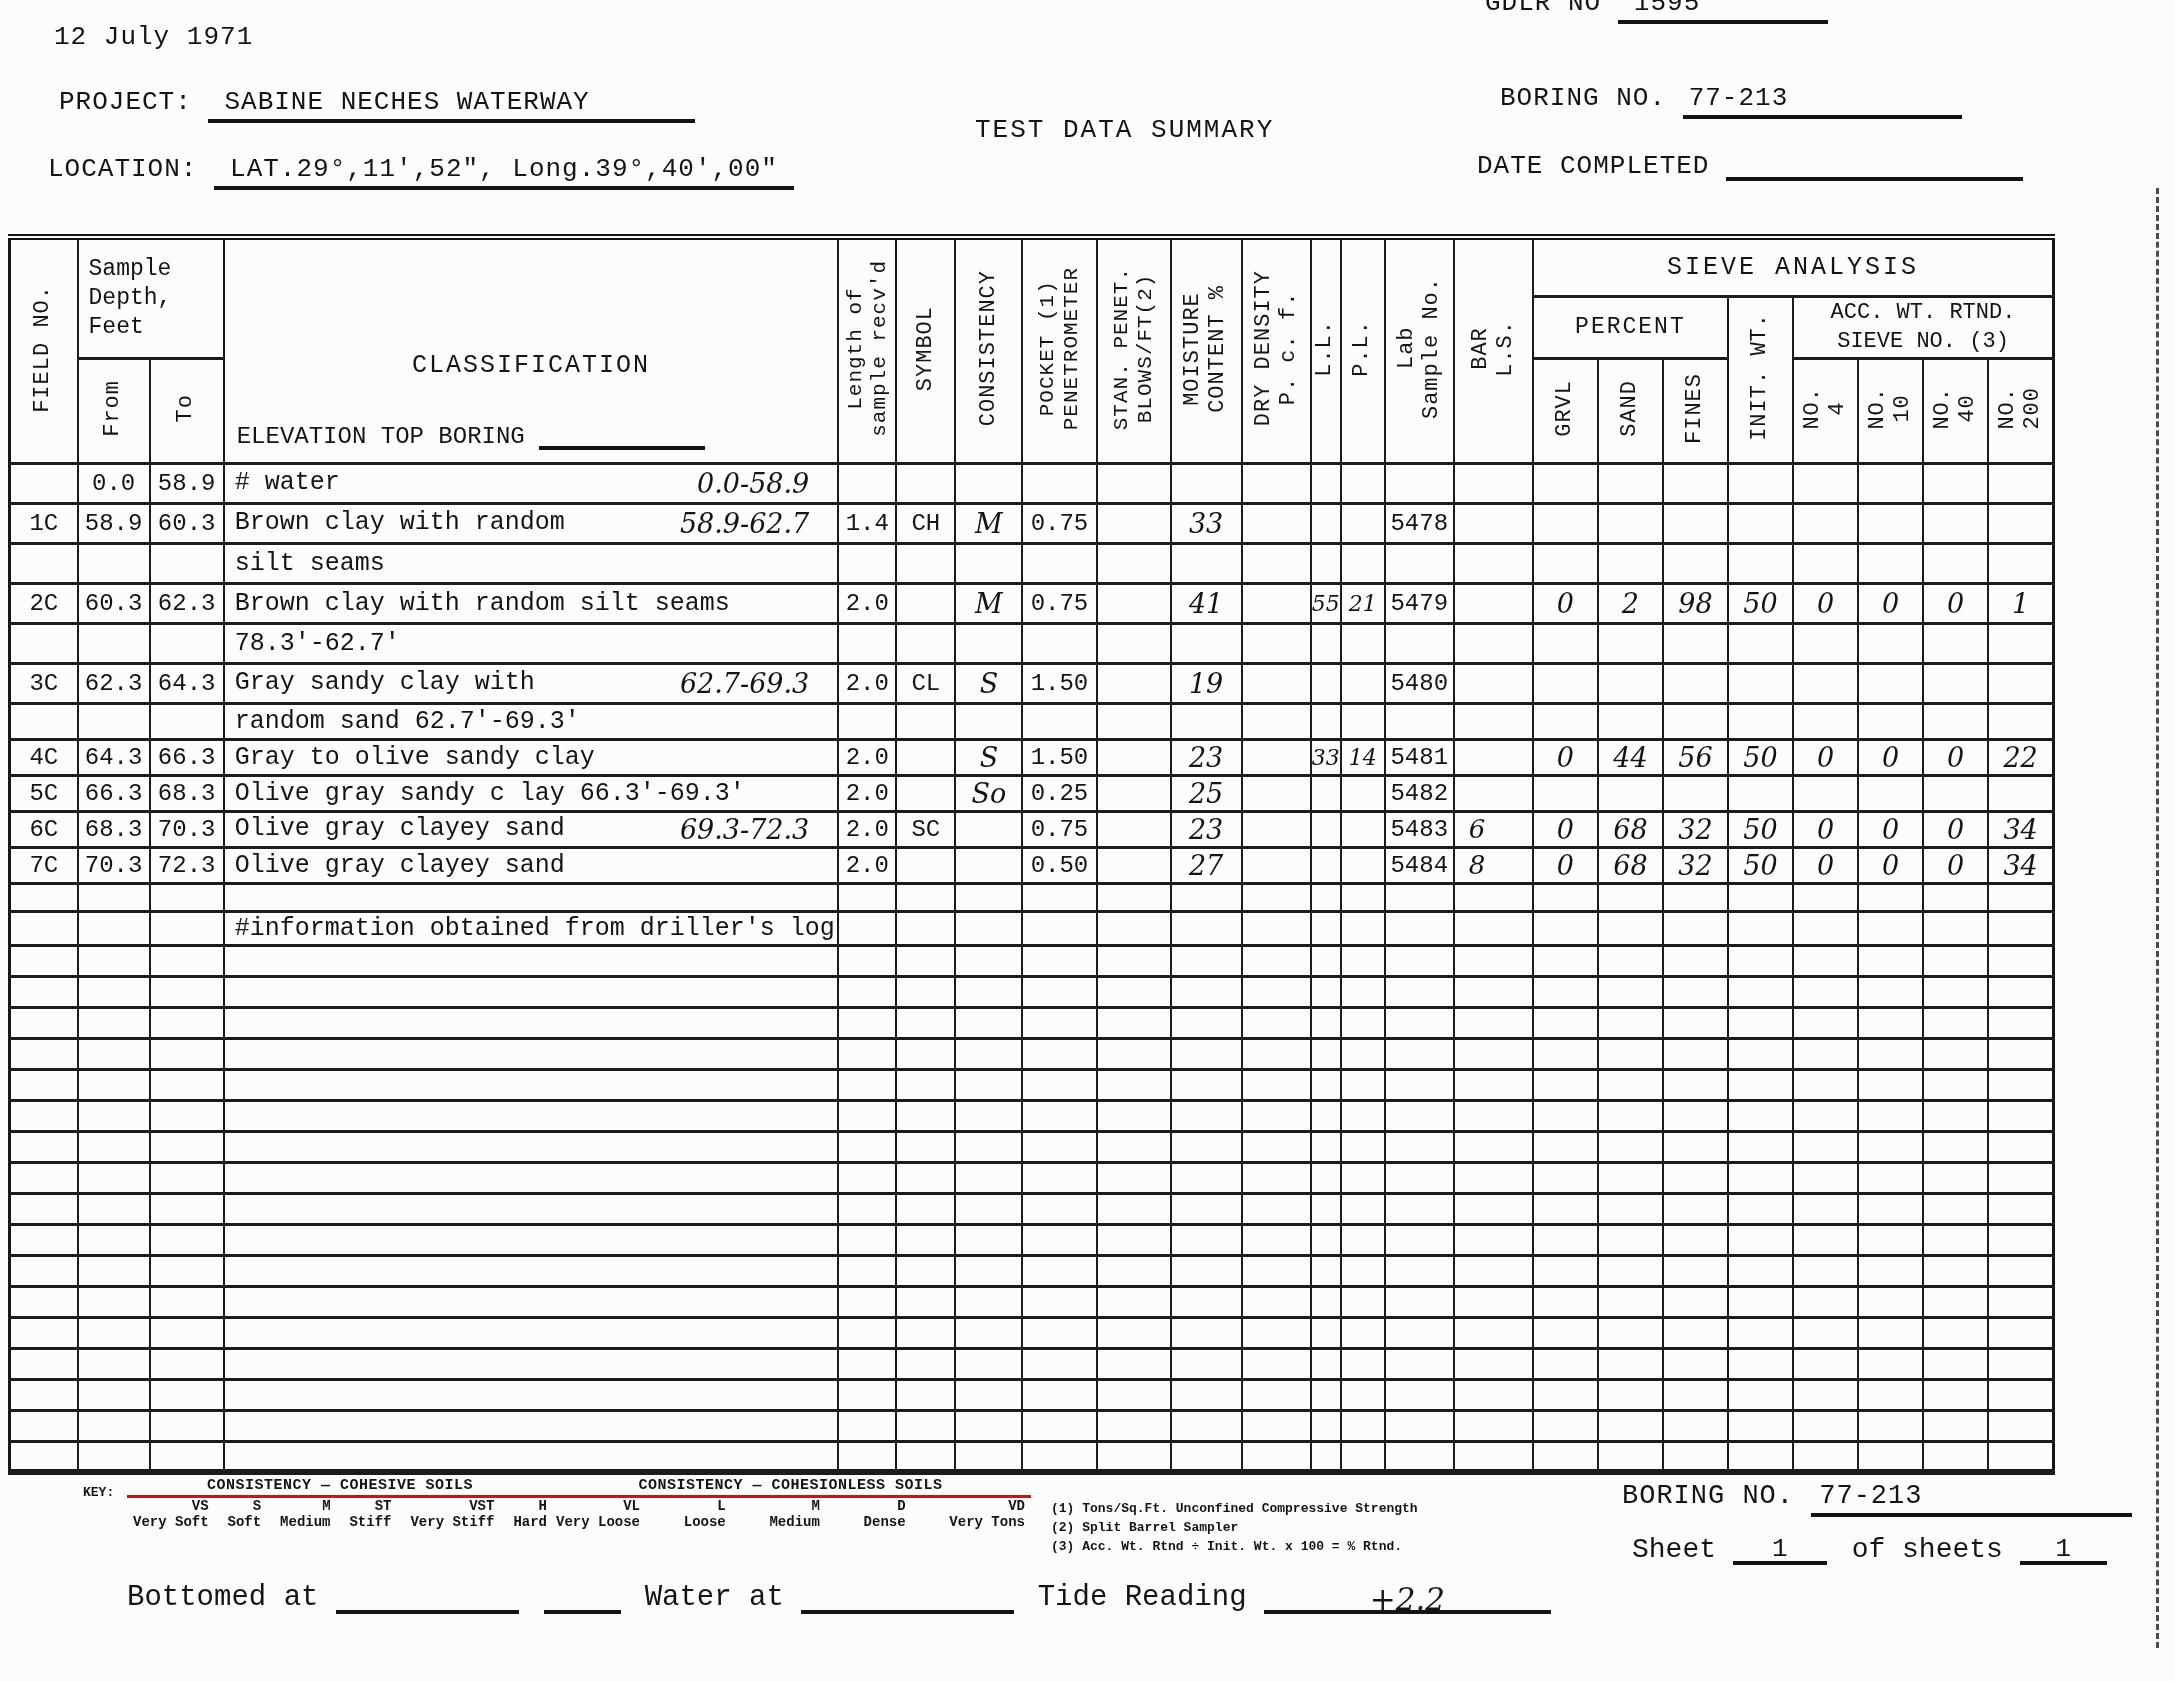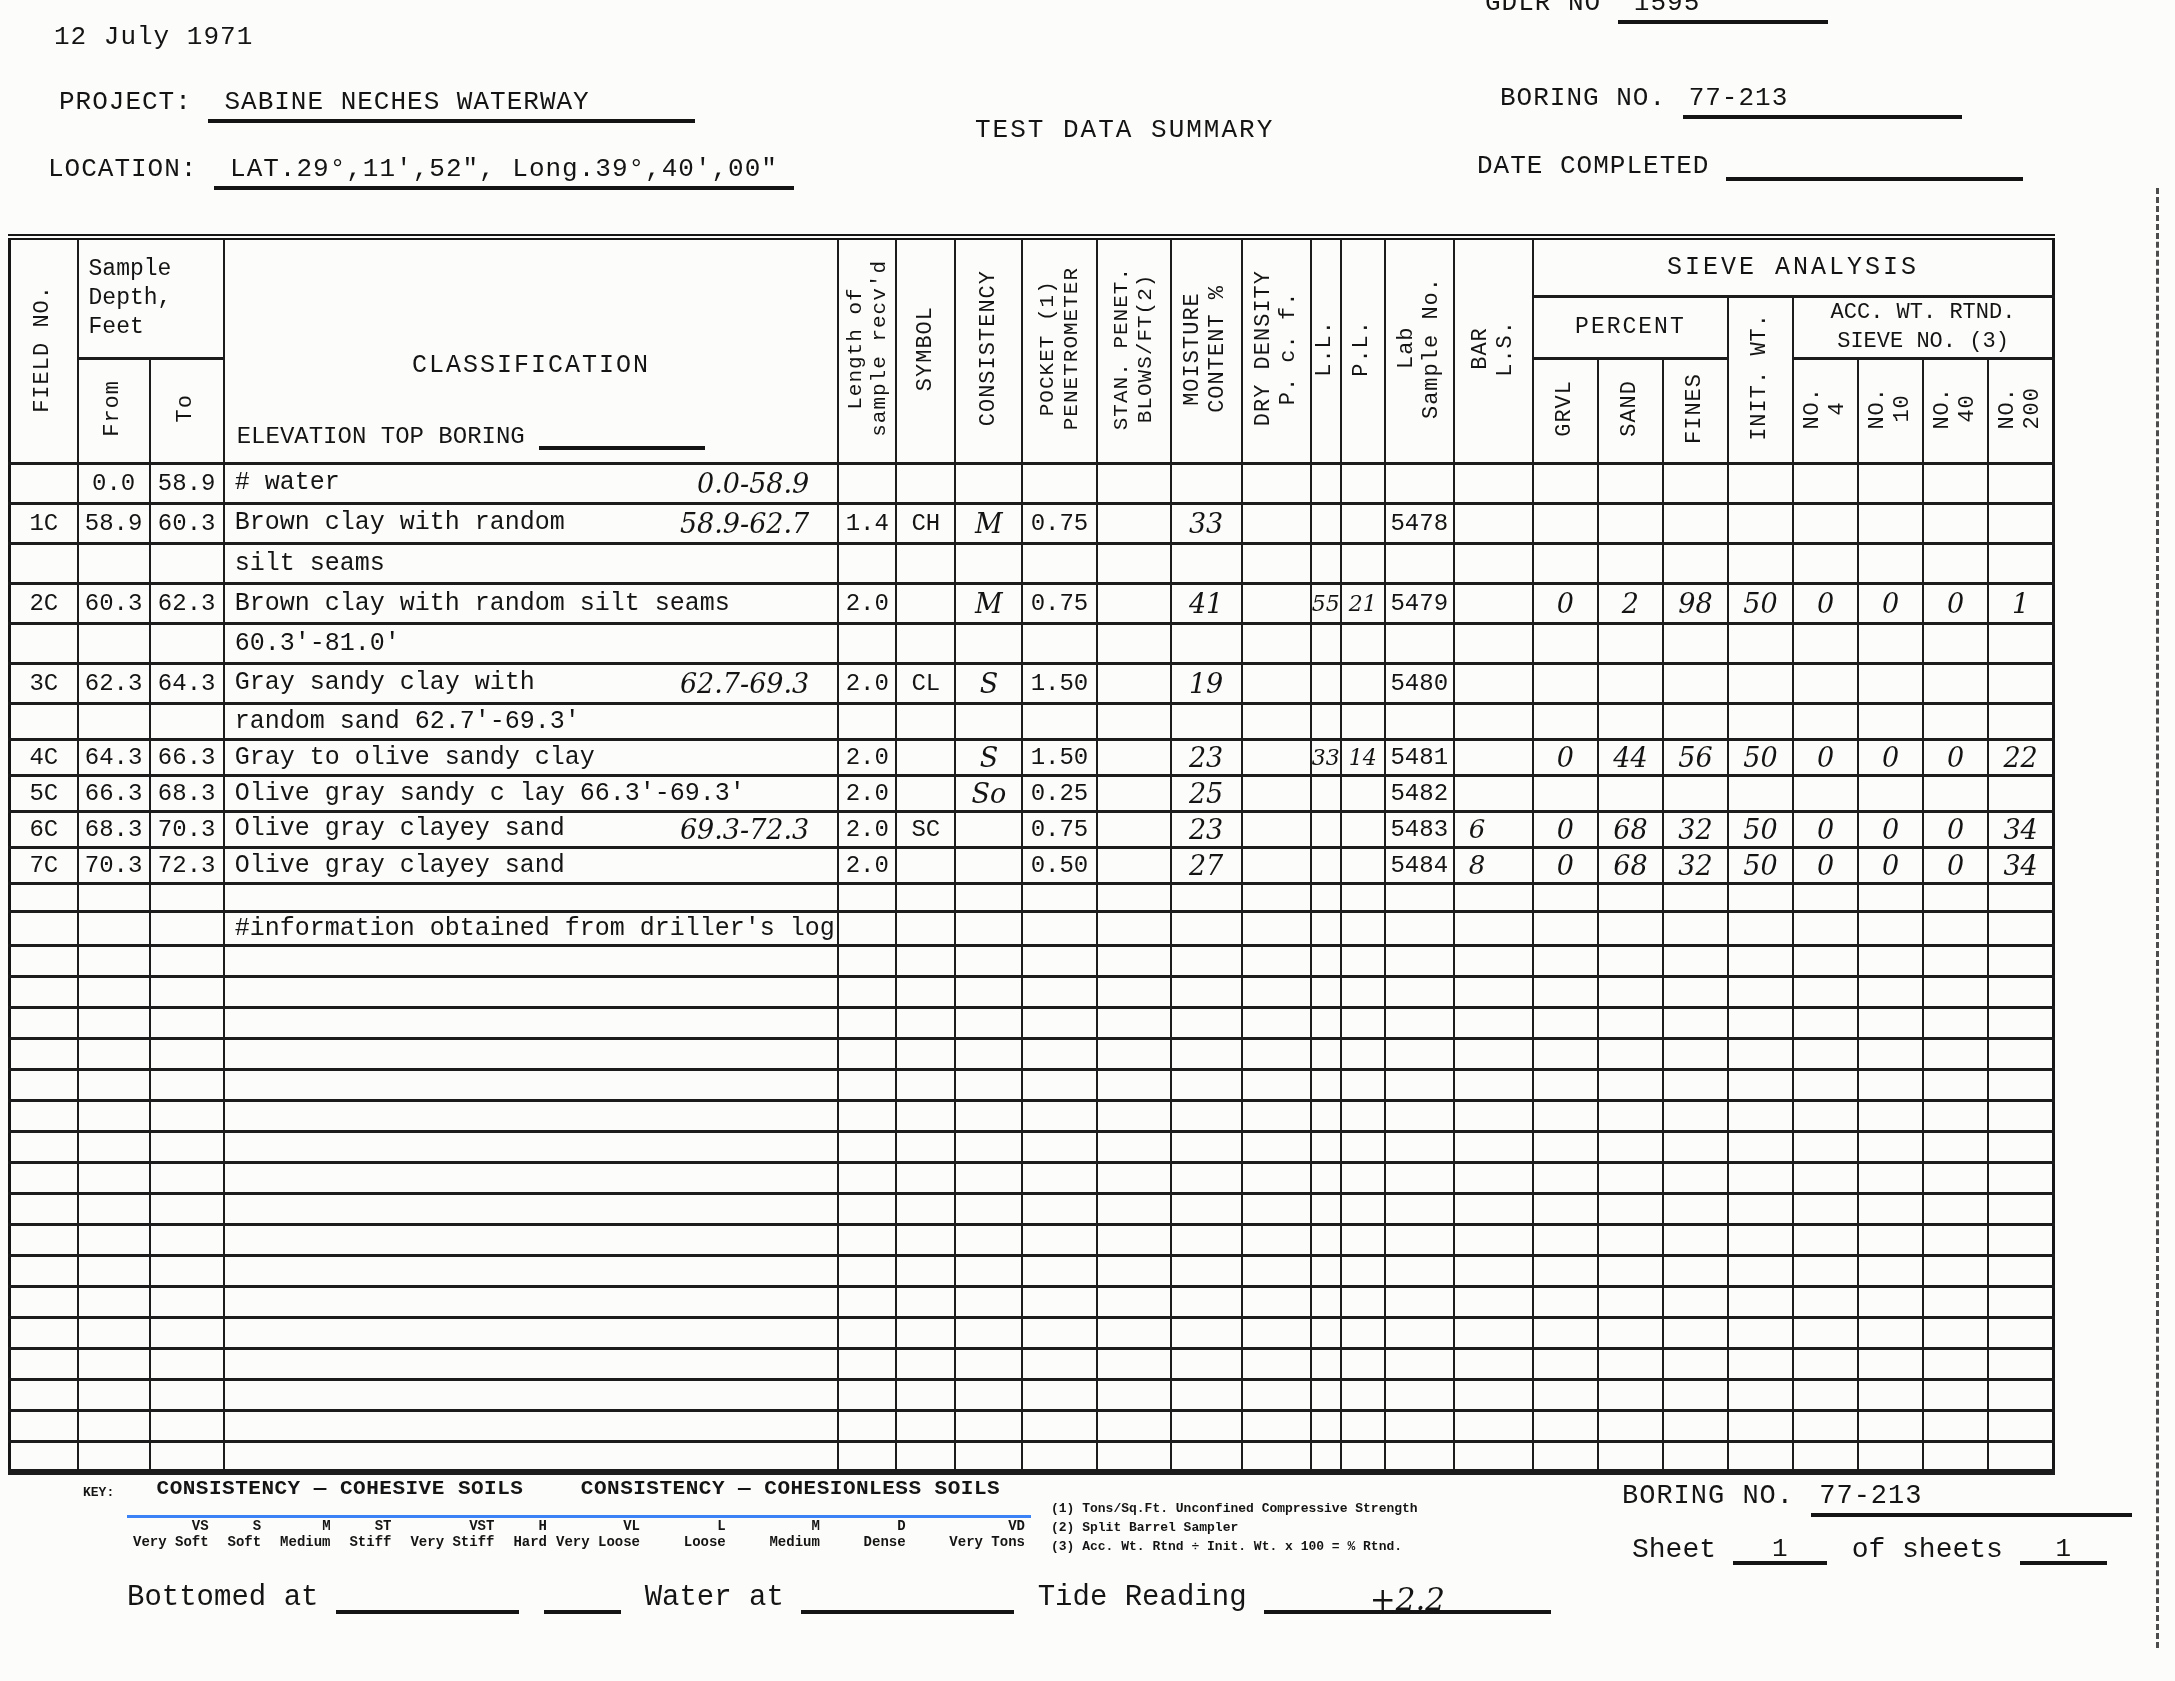--- a/index.html
+++ b/index.html
@@ -39,21 +39,21 @@
   .depth-h{font-size:23px;line-height:1.25;white-space:pre-line;text-align:left;padding-left:10px;}
   td.c-cls{text-align:left;padding:0 28px 0 10px;font-size:25px;}
   td.c-cls .cls-hw{float:right;font-family:"DejaVu Serif",serif;font-style:italic;font-size:27px;}
   td.hwc{font-family:"DejaVu Serif",serif;font-style:italic;font-size:27px;}
   td.c-ll.hwc,td.c-pl.hwc{font-size:22px;}
   td.c-bar.hwc{font-size:26px;text-align:left;padding-left:14px;}
 
   
   .key-label{font-size:13px;font-weight:bold;}
   .key-group{font-weight:bold;}
-  .key-title{font-size:21px;text-align:center;border-bottom:3px solid #3b82f6;padding:0 4px 15px 4px;
+  .key-title{font-size:15px;text-align:center;border-bottom:3px solid #b91c1c;padding:0 4px 1px 4px;
              white-space:nowrap;letter-spacing:0.5px;}
   .key-cols{display:flex;justify-content:space-between;padding:1px 6px 0 6px;}
   .key-col{text-align:right;}
   .kc{font-size:14px;line-height:15px;}
   .kn{font-size:14px;line-height:16px;white-space:nowrap;}
   .notes{font-size:13px;font-weight:bold;line-height:19px;white-space:nowrap;margin-top:24px;}
   .bfoot{font-size:29px;white-space:nowrap;}
   .bfoot .blank{height:1.0em;}
   .tide-hw{font-size:31px;}
   .sheetv{font-size:26px;text-align:center;display:inline-block;}
@@ -271,21 +271,21 @@
         <td class="c-init hwc">50</td>
         <td class="c-n4 hwc">0</td>
         <td class="c-n10 hwc">0</td>
         <td class="c-n40 hwc">0</td>
         <td class="c-n200 hwc">1</td>
       </tr>
       <tr style="height: 40px;">
         <td class="c-field"></td>
         <td class="c-from"></td>
         <td class="c-to"></td>
-        <td class="c-cls"><span>60.3'-81.0'</span></td>
+        <td class="c-cls"><span>78.3'-62.7'</span></td>
         <td class="c-recv"></td>
         <td class="c-sym"></td>
         <td class="c-con"></td>
         <td class="c-pock"></td>
         <td class="c-stan"></td>
         <td class="c-moist"></td>
         <td class="c-dens"></td>
         <td class="c-ll"></td>
         <td class="c-pl"></td>
         <td class="c-lab"></td>

